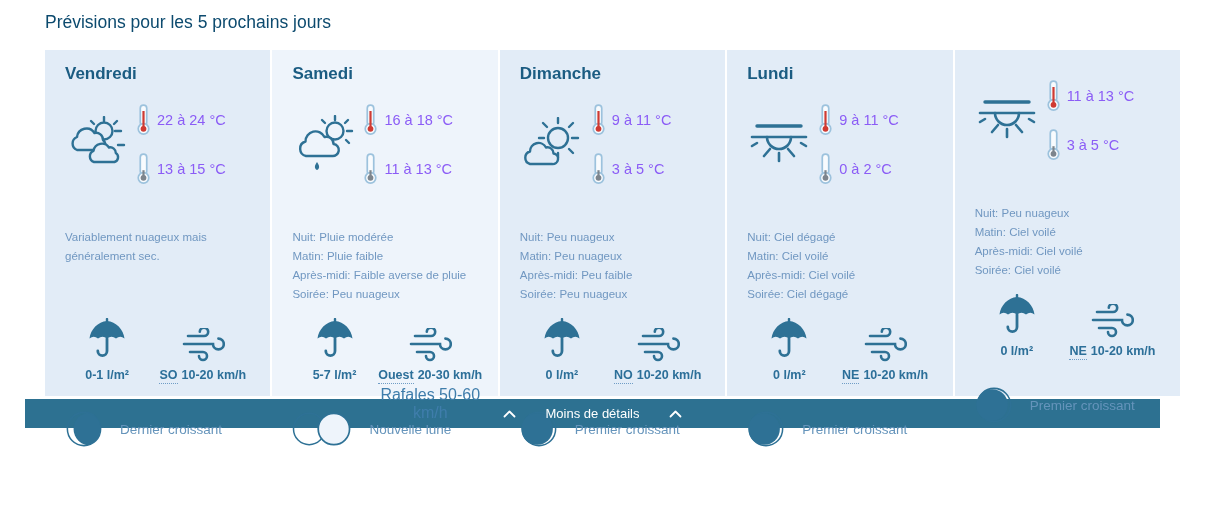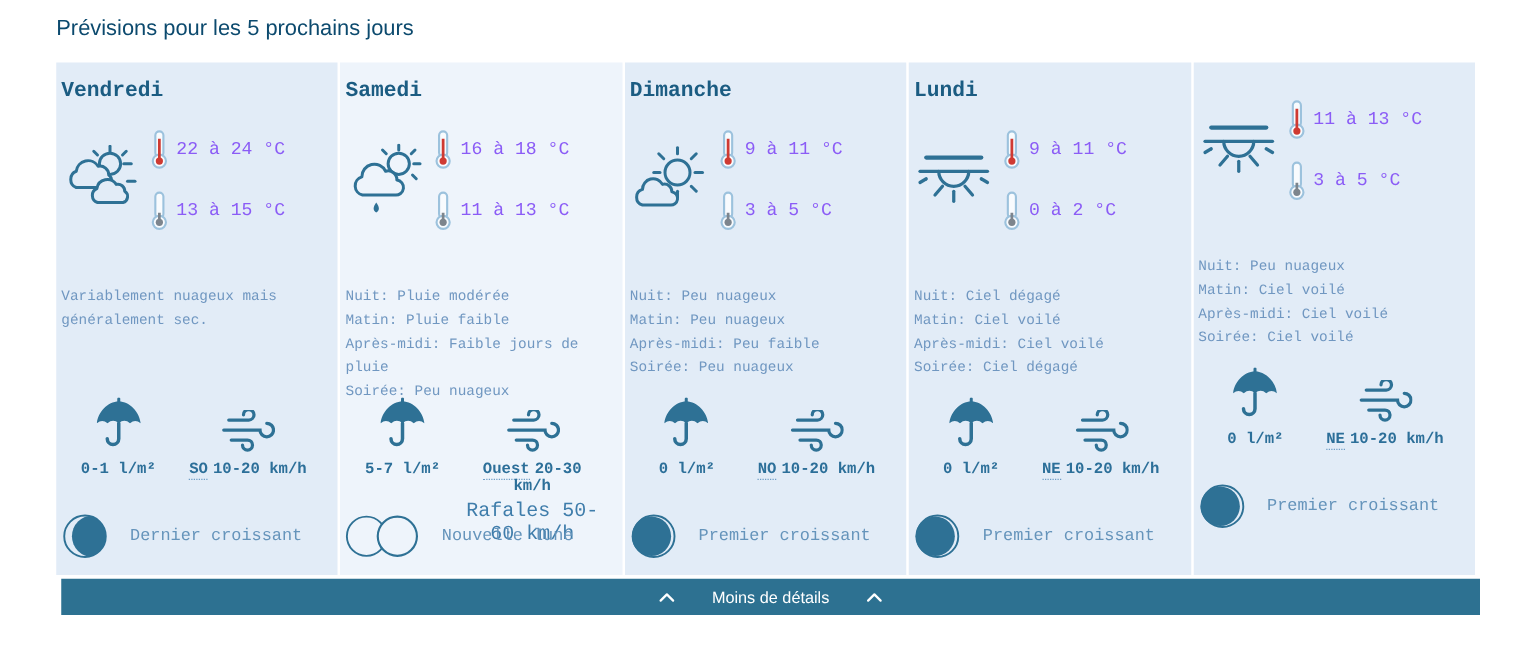--- a/index.html
+++ b/index.html
@@ -1,41 +1,41 @@
 <!DOCTYPE html>
 <html lang="fr"><head>
 <meta charset="utf-8">
 <style>
   * { margin:0; padding:0; box-sizing:border-box; }
   html,body { width:1224px; height:523px; background:#ffffff; overflow:hidden;
               font-family:"Liberation Sans", sans-serif; }
   .page-title { margin:12px 0 17px 45px; font-size:17.5px; color:#0c4a6e; }
   .cards { margin-left:45px; width:1135px; display:flex; gap:2px; }
-  .card { flex:1 1 0; height:410px; padding:14px 14px 10px 4px;
-          --card-bg:#e2ecf7; background:var(--card-bg);font-family:Liberation Mono, monospace; }
+  .card { flex:1 1 0; height:346px; padding:14px 14px 10px 20px;
+          --card-bg:#e2ecf7; background:var(--card-bg); }
   .card.highlight { --card-bg:#eef4fb; }
   .day-name { font-size:17px; font-weight:700; color:#1b5c82; height:24px; }
   .icon-temps { margin-top:8px; height:96px; display:flex; align-items:center; }
   .wicon { width:64px; height:62px; flex:0 0 64px; display:flex; align-items:center; justify-content:center; }
   .temps { margin-left:6px; display:flex; flex-direction:column; gap:16px; }
   .temp-row { display:flex; align-items:center; gap:5px; }
   .temp-text { font-size:14.5px; color:#8b5cf6; }
   .desc { margin-top:36px; height:84px; font-size:11.5px; line-height:19px; color:#7097c1; }
   .pw { margin-top:6px; height:88px; display:flex; }
   .pw-col1 { flex:0 0 44%; text-align:center; }
   .pw-col2 { flex:1 1 auto; text-align:center; }
   .pw-iconbox { height:44px; display:flex; align-items:flex-end; justify-content:center; }
   .pw-label { margin-top:6px; font-size:12.5px; font-weight:700; color:#2c6f99; }
   .wdir { border-bottom:1px dotted #6f9dc6; padding-bottom:1px; cursor:help; }
   .wspeed { margin-left:4px; }
   .gusts { margin-top:4px; font-size:16px; color:#3f7dab; }
   .moon { margin-top:4px; display:flex; align-items:center; }
   .moon-iconbox { display:flex; align-items:center; }
   .moon-label { margin-left:17px; font-size:13.5px; color:#6594bb; }
-  .footer-bar { margin:3px 0 0 49px; width:1135px; height:29px; background:#2d7191;
+  .footer-bar { margin:3px 0 0 25px; width:1135px; height:29px; background:#2d7191;
                 display:flex; align-items:center; justify-content:center; gap:30px;
                 cursor:pointer; }
   .footer-label { color:#ffffff; font-size:13px; }
   svg { display:block; }
 </style>
 </head>
 <body>
 
 <div class="page-title">Prévisions pour les 5 prochains jours</div>
 
@@ -168,21 +168,21 @@
               <circle cx="10" cy="30" r="3.4" fill="#7d858d"></circle>
             </svg>
           </span>
           <span class="temp-text">11 à 13 °C</span>
         </div>
       </div>
     </div>
     <div class="desc">
       <div>Nuit: Pluie modérée</div>
       <div>Matin: Pluie faible</div>
-      <div>Après-midi: Faible jours de pluie</div>
+      <div>Après-midi: Faible averse de pluie</div>
       <div>Soirée: Peu nuageux</div>
     </div>
     <div class="pw">
       <div class="pw-col1">
         <div class="pw-iconbox">
           <svg width="40" height="44" viewBox="0 0 40 44">
             <line x1="20" y1="1" x2="20" y2="5" stroke="#2e7195" stroke-width="2.4" stroke-linecap="round"></line>
             <path d="M20 3 C11 3.5 3.5 11.5 2.5 20.5 Q6.8 17.2 11 20.5 Q15.5 16.8 20 20.5 Q24.5 16.8 29 20.5 Q33.2 17.2 37.5 20.5 C36.5 11.5 29 3.5 20 3 Z" fill="#2e7195"></path>
             <path d="M20 20.5 V33 a4.6 4.6 0 0 1 -9.2 0" fill="none" stroke="#2e7195" stroke-width="2.8" stroke-linecap="round"></path>
           </svg>

